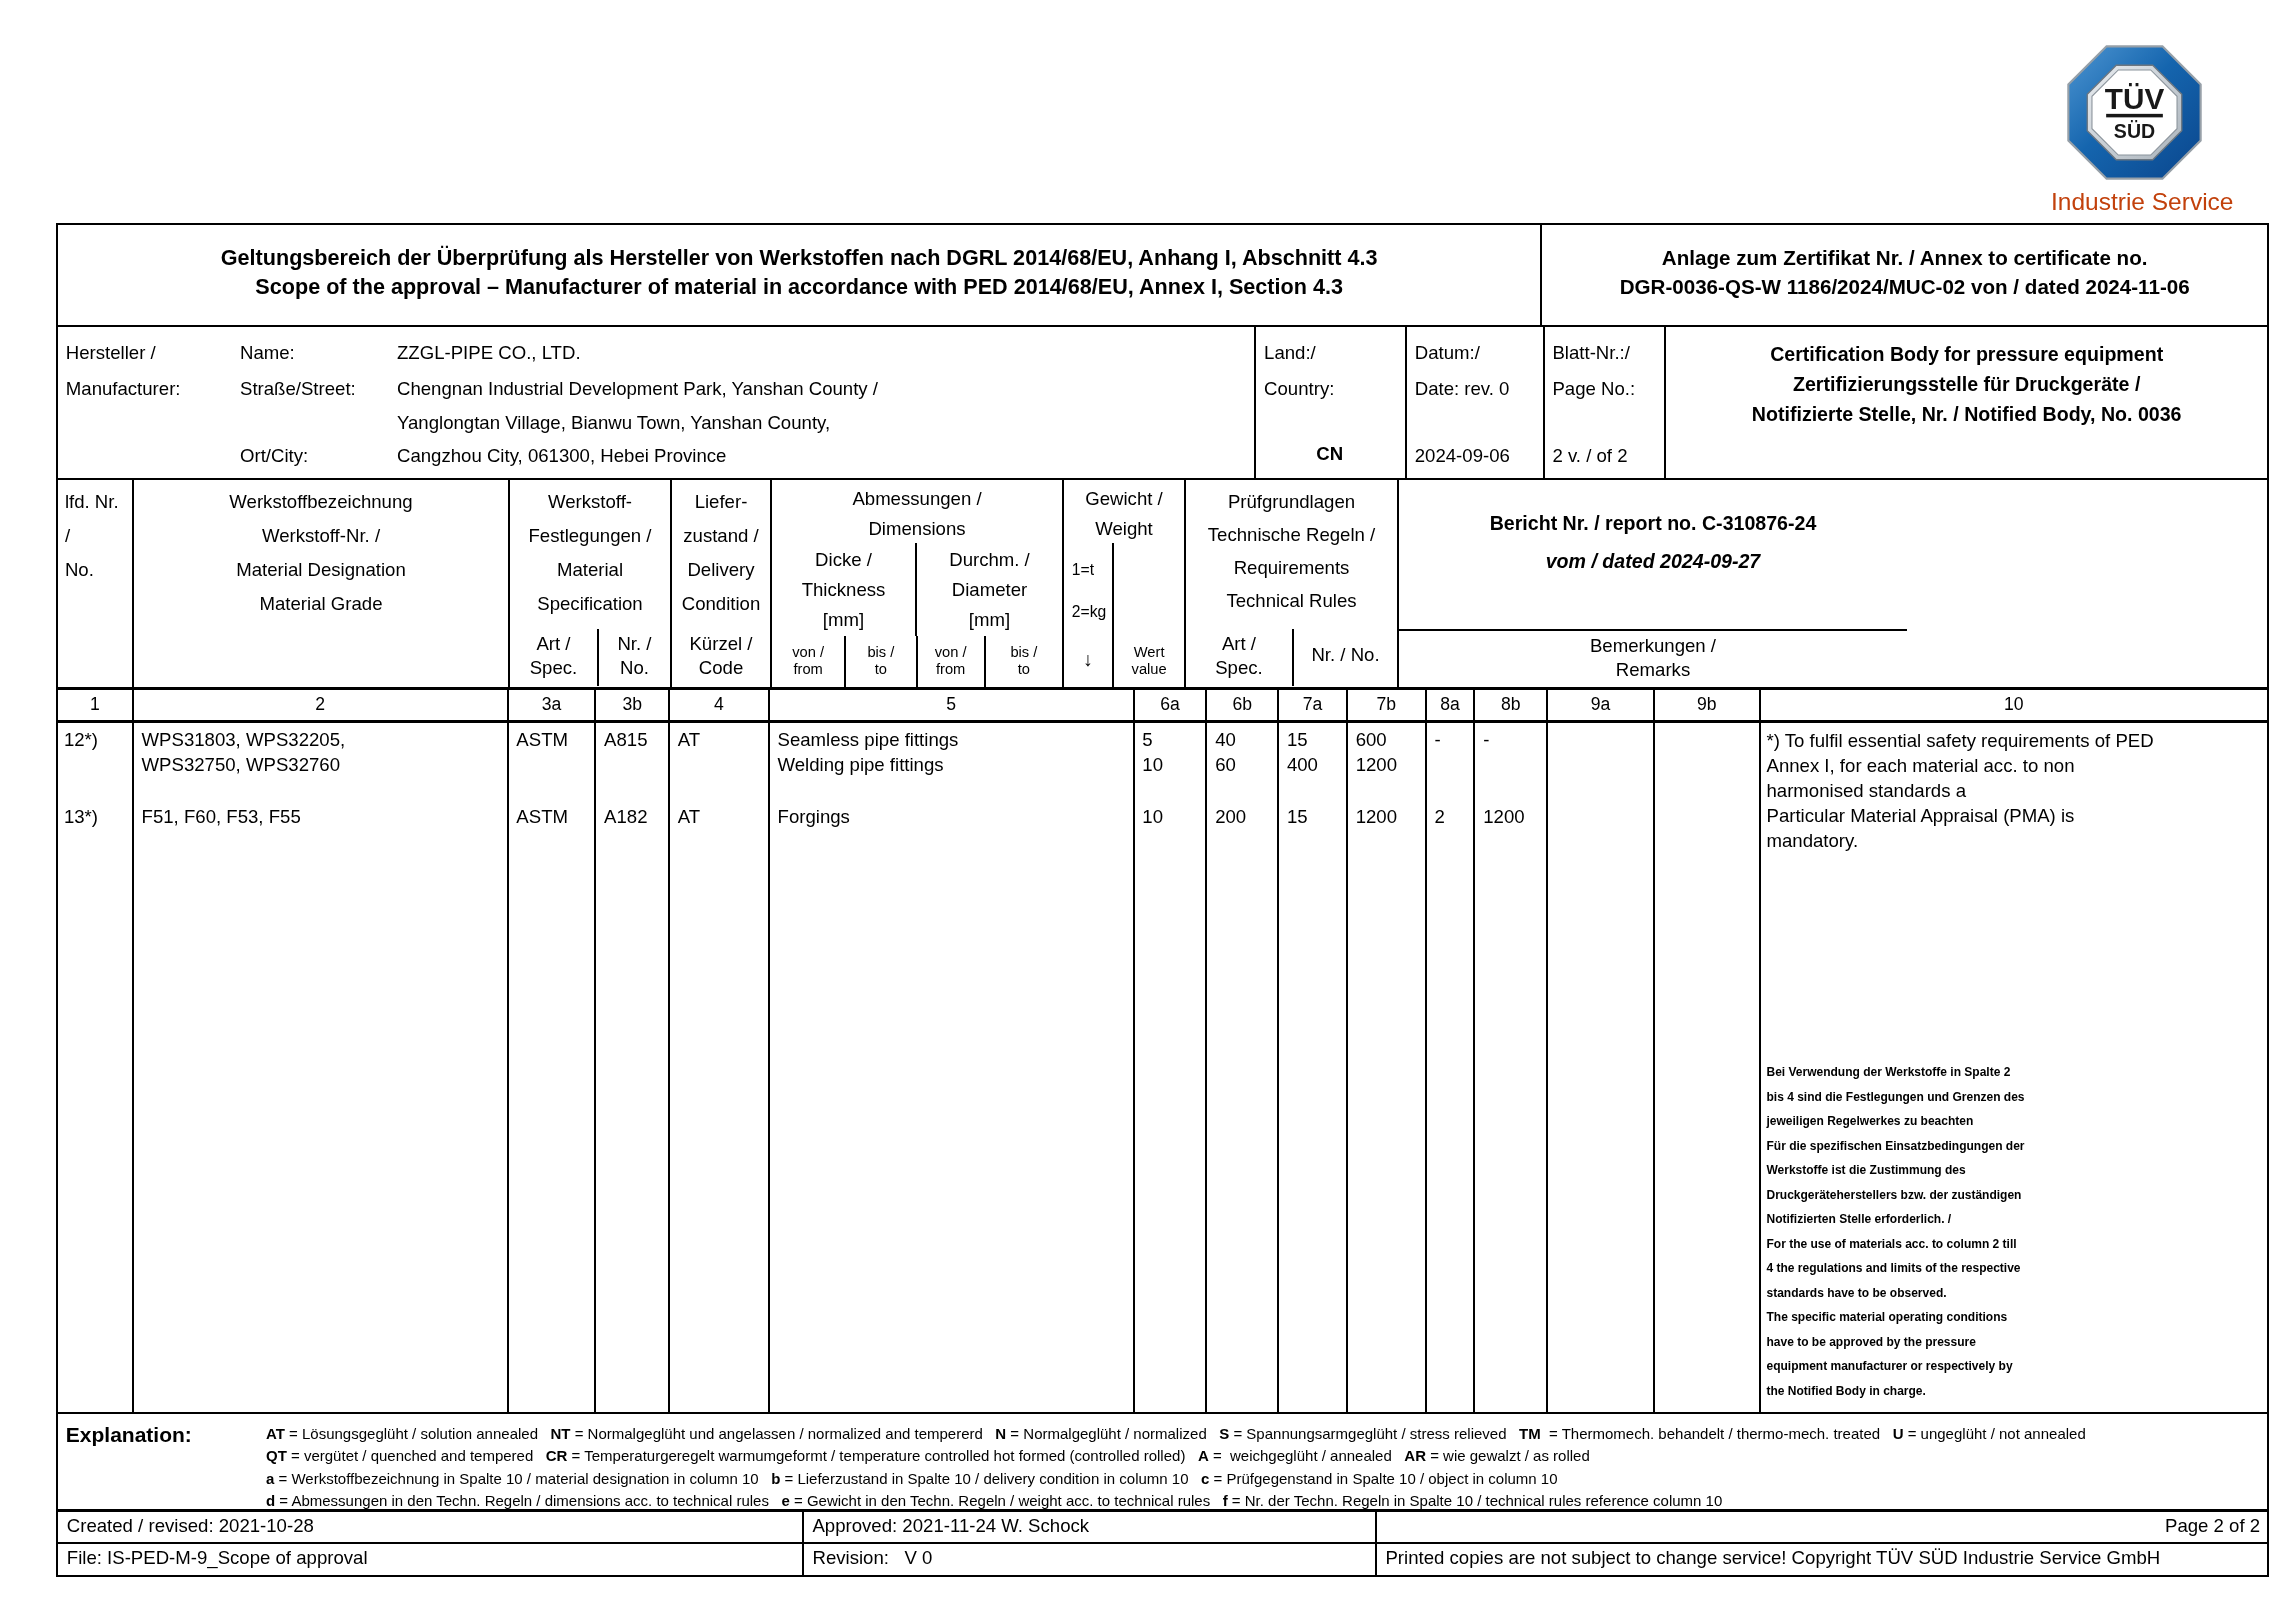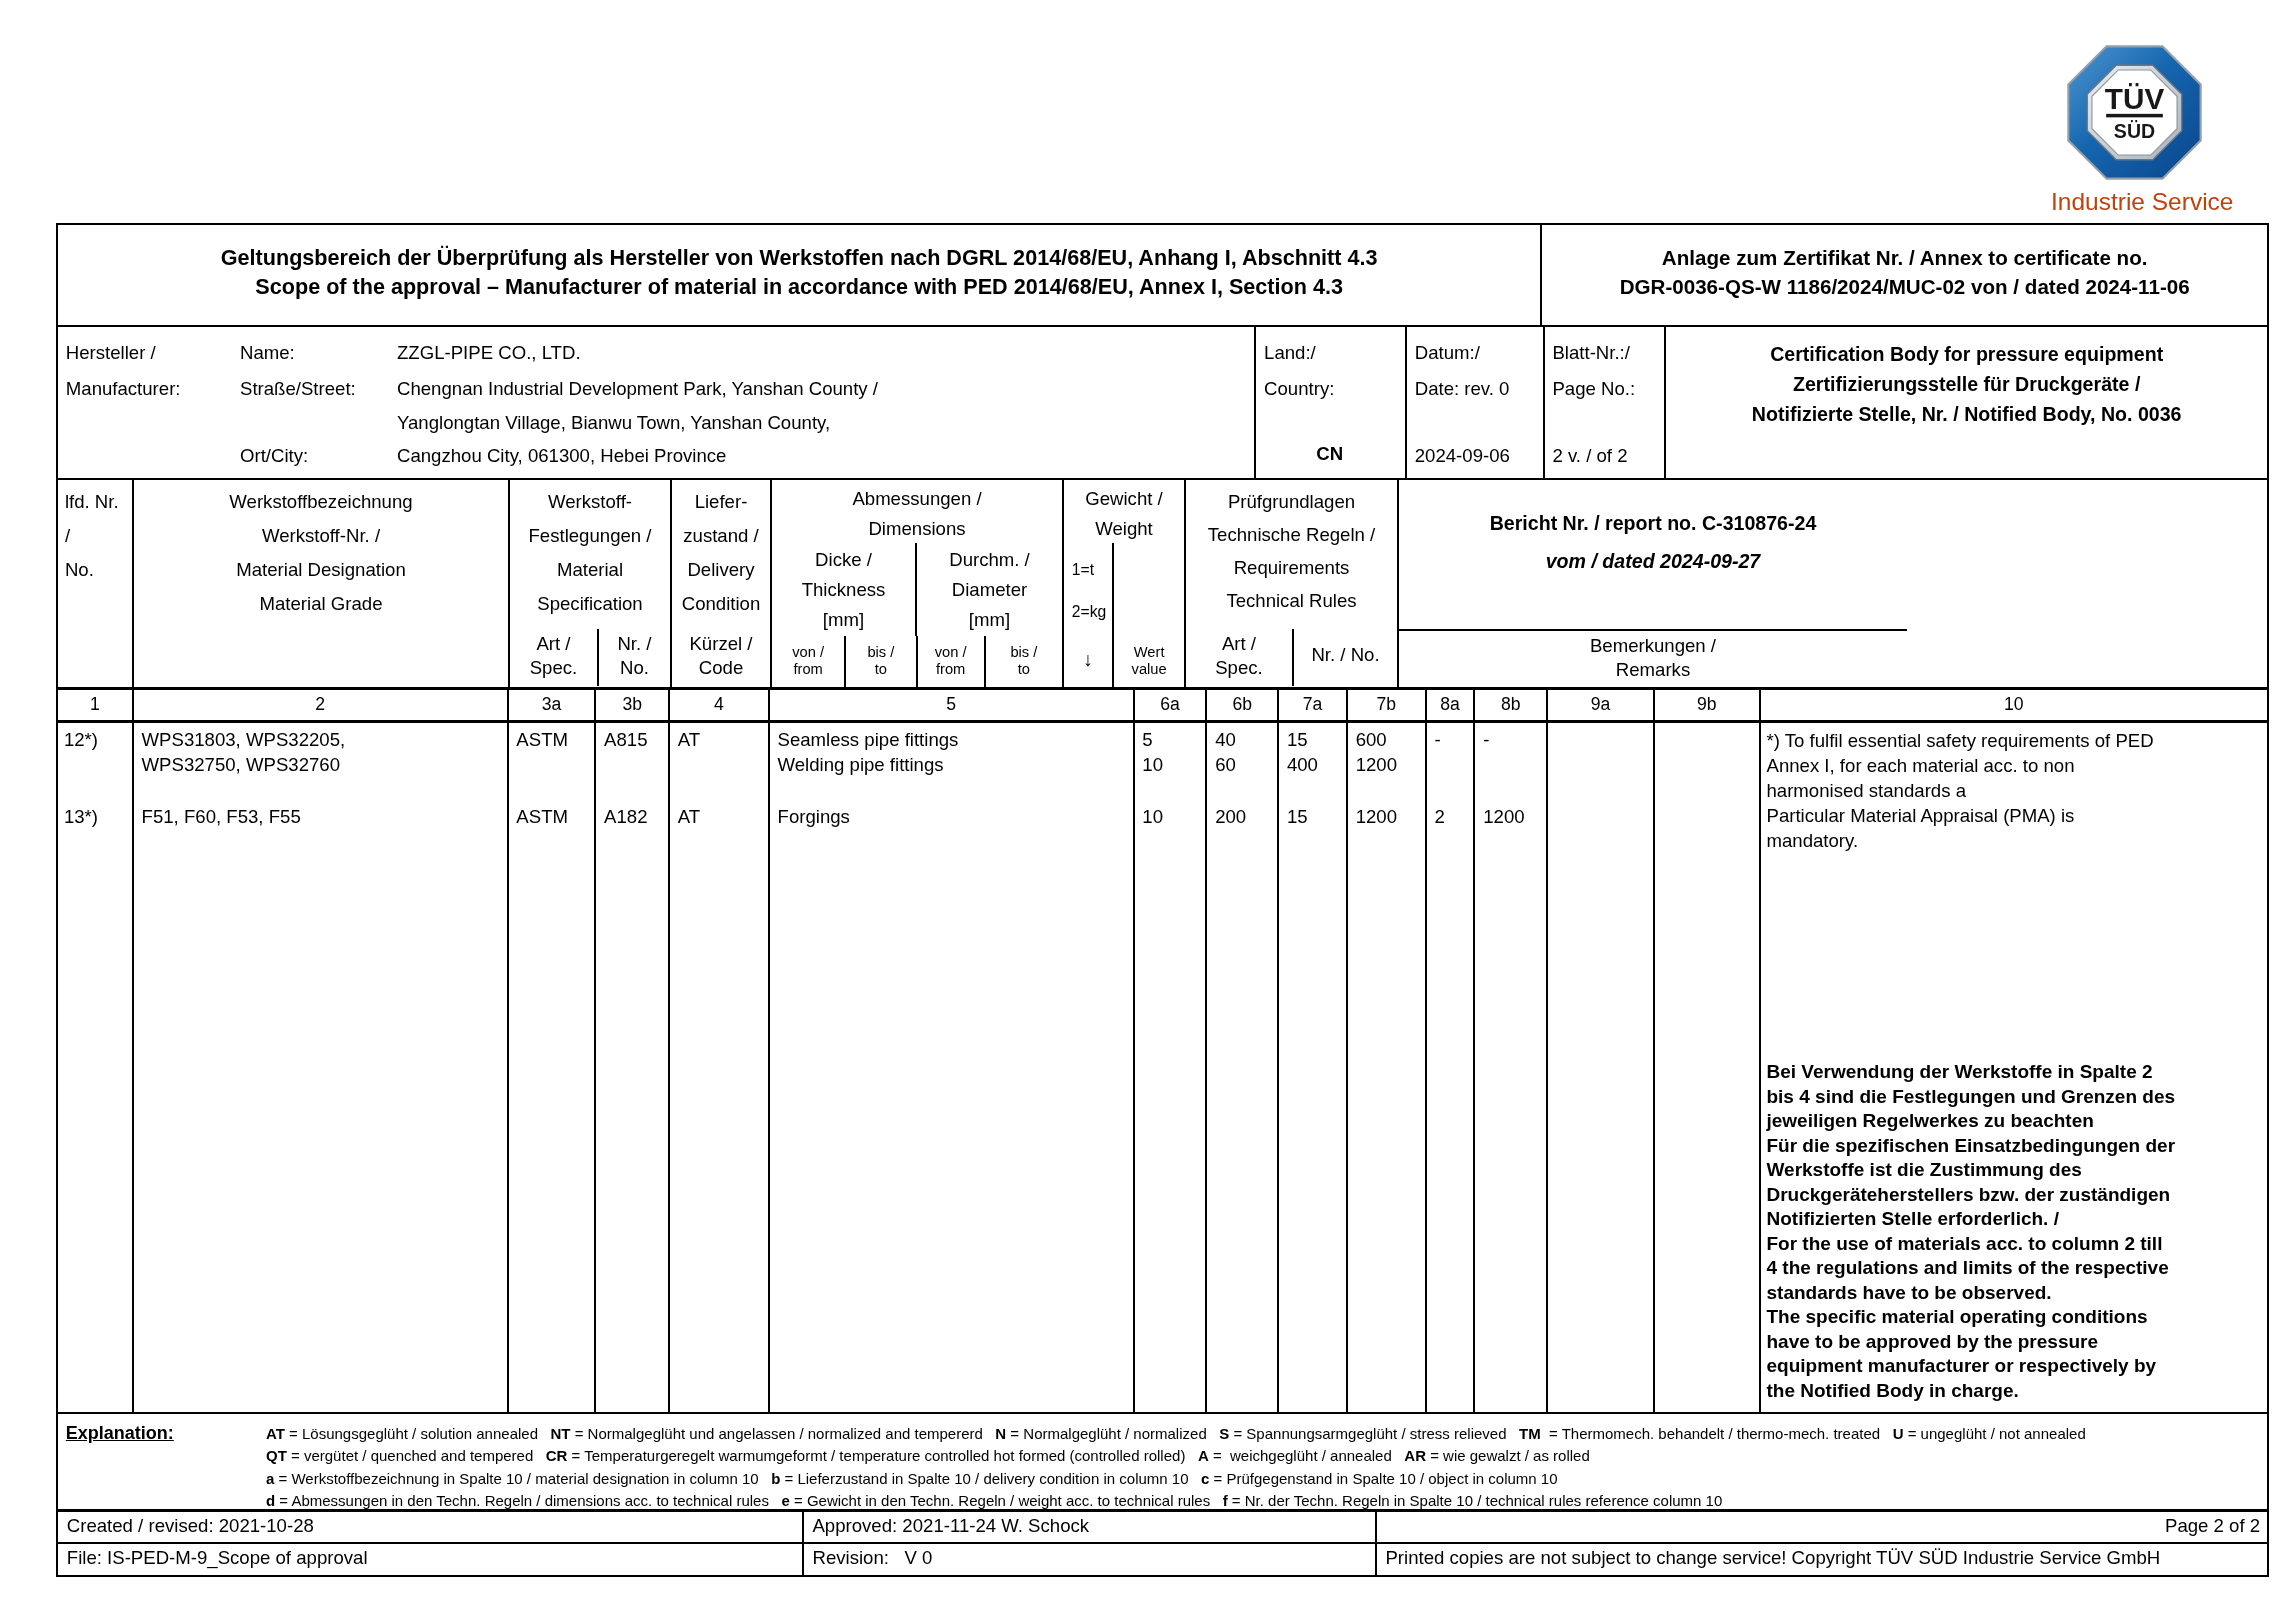--- a/index.html
+++ b/index.html
@@ -71,24 +71,24 @@
   .rem-sub{ border-top:2.9px solid #000; font-size:18.6px; line-height:24.5px; text-align:center; padding-top:2.9px; }
 
   .num{ font-size:17.6px; line-height:28px; text-align:center; }
 
   
   .bc{ position:relative; }
   .bl{ position:absolute; left:7.8px; font-size:18.6px; white-space:nowrap; }
   .blL{ left:5.9px; }
   .t1{ top:5.9px; } .t1b{ top:31px; } .t2{ top:83px; }
   .note{ position:absolute; top:4.9px; left:5.9px; width:498px; font-size:18.6px; line-height:25px; }
-  .rbold{ position:absolute; top:337px; left:5.9px; width:500px; font-size:19px; font-weight:bold; line-height:24.5px; }
-
-  
-  .expl-label{ position:absolute; left:7.8px; top:8.8px; font-size:18px; font-weight:bold; text-decoration:underline; }
+  .rbold{ position:absolute; top:337px; left:5.9px; width:500px; font-size:12px; font-weight:bold; line-height:24.5px; }
+
+  
+  .expl-label{ position:absolute; left:7.8px; top:8.8px; font-size:21px; font-weight:bold; }
   .legend{ position:absolute; left:208px; top:8.8px; font-size:15px; line-height:22.5px; white-space:pre; }
 
   
   .fc{ font-size:18.6px; line-height:28px; padding-left:8.8px; white-space:pre; }
   .fc-right{ text-align:right; padding-right:6.9px; padding-left:6px; }
 </style>
 </head>
 <body>
 
 <div class="page">

